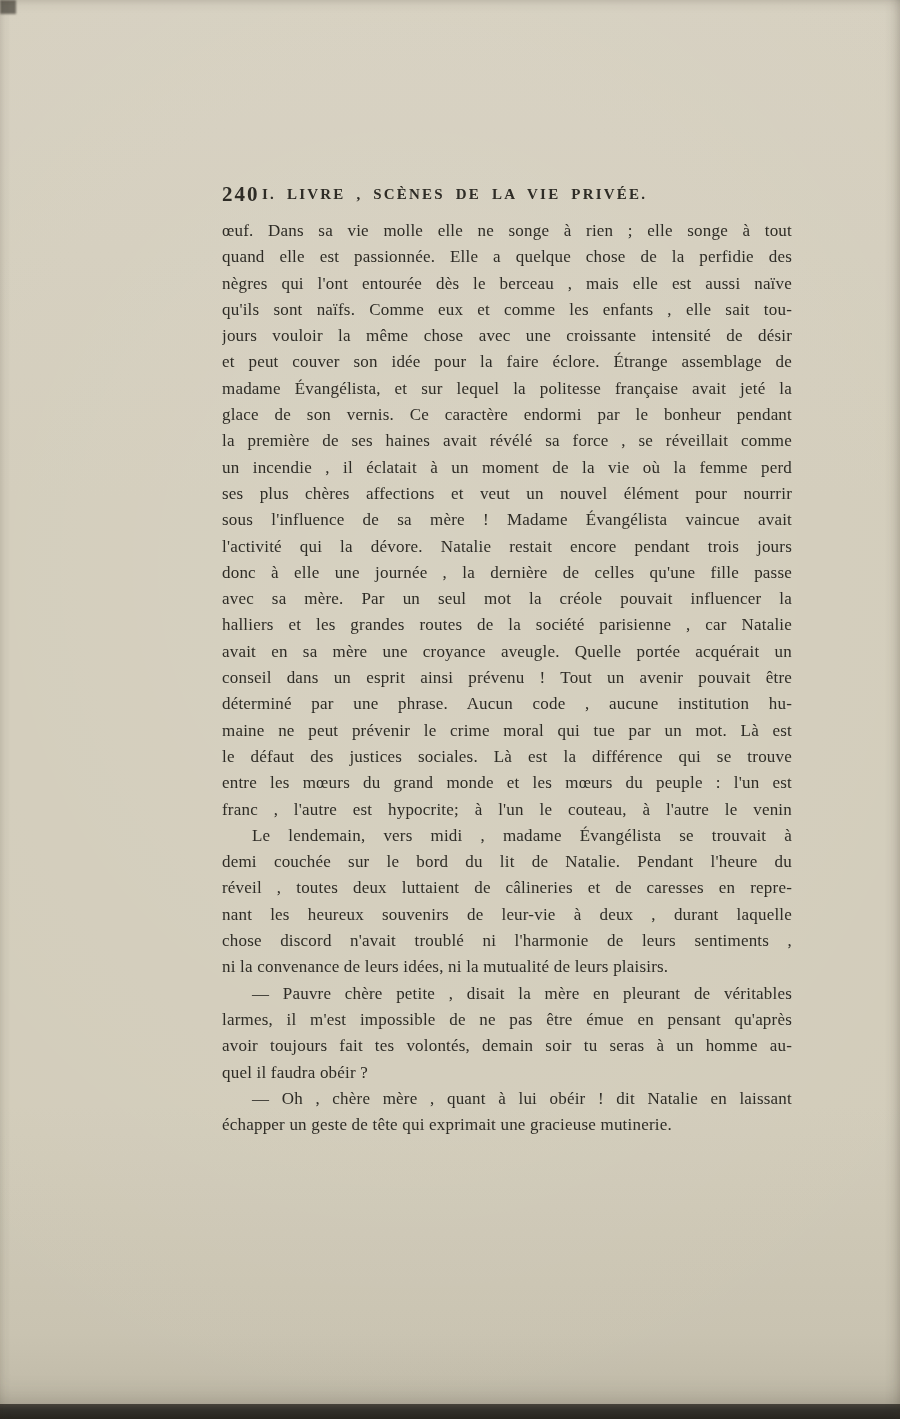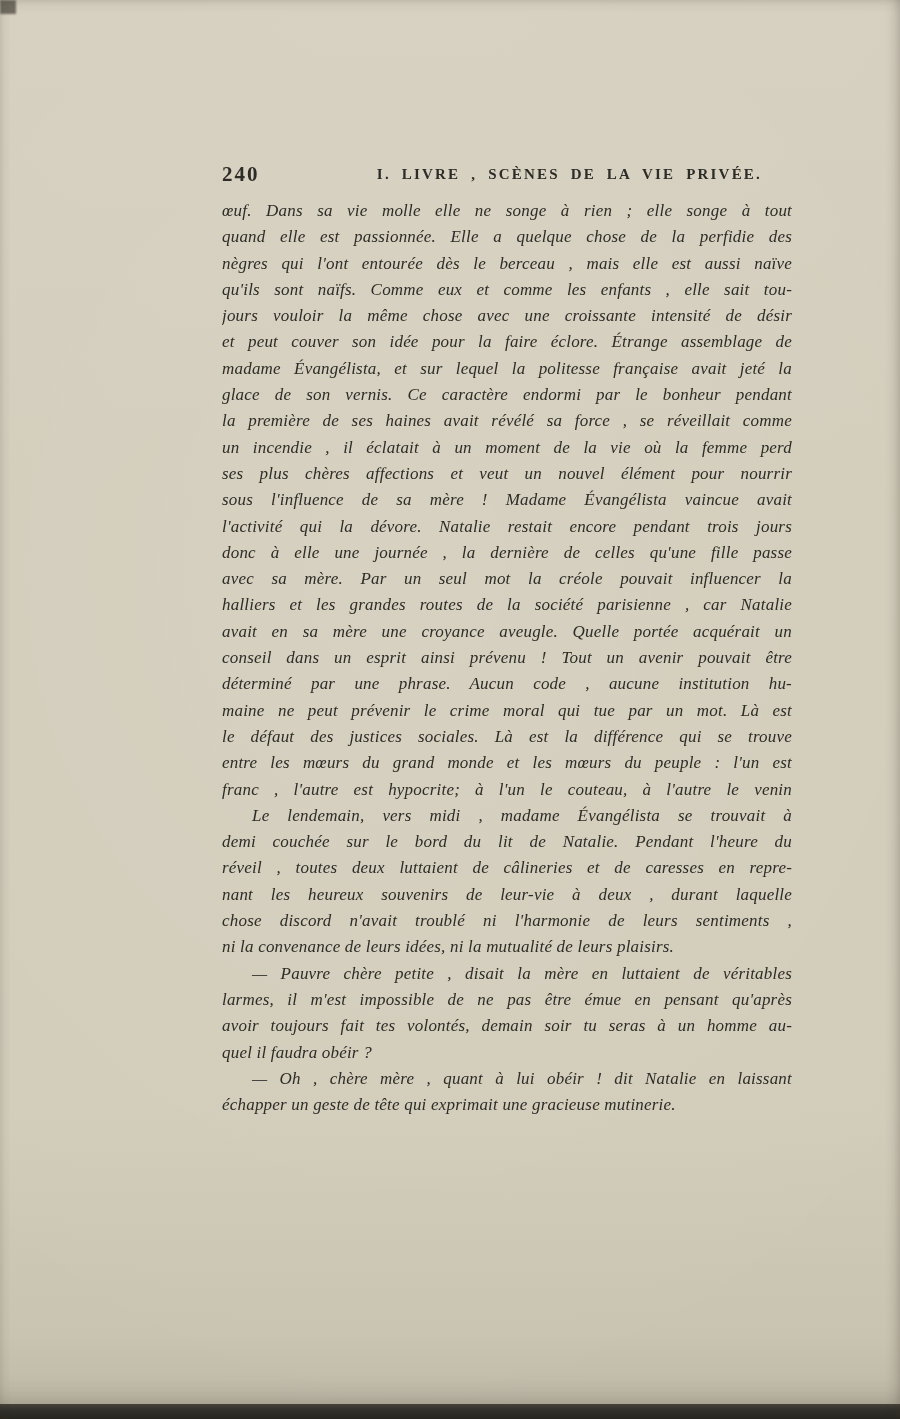--- a/index.html
+++ b/index.html
@@ -44,48 +44,48 @@
     background:linear-gradient(180deg,#4a473f 0%, var(--bar) 40%, #23221f 100%);
   }
   .text-block{
     position:absolute;
     left:222px;top:158px;
     width:570px;
   }
   .header-row{
     position:relative;
     height:40px;
+    margin-top:20px;
   }
   .page-number{
     position:absolute;left:0;top:4px;
     font-size:21px;
     font-weight:bold;
     letter-spacing:2px;
   }
   .running-header{
     position:absolute;left:40px;right:30px;top:8px;
-    text-align:right;
+    text-align:left;
     font-size:15px;
     font-weight:bold;
     letter-spacing:2.2px;
     word-spacing:5px;
     white-space:nowrap;
   }
   .body-text{
     font-size:17px;
   }
   .line{
     height:26.3px;
     line-height:26.3px;
     text-align:justify;
     text-align-last:justify;
     white-space:normal;
     letter-spacing:0.2px;
     overflow:hidden;
-    font-style:italic;
   }
   .line.indent{ text-indent:30px; }
   .line.last{ text-align-last:left; }
 </style>
 </head>
 <body>
 
 <div class="page">
   <div class="corner-mark"></div>
 
@@ -122,21 +122,21 @@
         </div>
         <div class="paragraph">
           <div class="line indent">Le lendemain, vers midi , madame Évangélista se trouvait à</div>
           <div class="line">demi couchée sur le bord du lit de Natalie. Pendant l'heure du</div>
           <div class="line">réveil , toutes deux luttaient de câlineries et de caresses en repre-</div>
           <div class="line">nant les heureux souvenirs de leur-vie à deux , durant laquelle</div>
           <div class="line">chose discord n'avait troublé ni l'harmonie de leurs sentiments ,</div>
           <div class="line last">ni la convenance de leurs idées, ni la mutualité de leurs plaisirs.</div>
         </div>
         <div class="paragraph">
-          <div class="line indent">— Pauvre chère petite , disait la mère en luttaient de véritables</div>
+          <div class="line indent">— Pauvre chère petite , disait la mère en pleurant de véritables</div>
           <div class="line">larmes, il m'est impossible de ne pas être émue en pensant qu'après</div>
           <div class="line">avoir toujours fait tes volontés, demain soir tu seras à un homme au-</div>
           <div class="line last">quel il faudra obéir ?</div>
         </div>
         <div class="paragraph">
           <div class="line indent">— Oh , chère mère , quant à lui obéir ! dit Natalie en laissant</div>
           <div class="line last">échapper un geste de tête qui exprimait une gracieuse mutinerie.</div>
         </div>
       </div>
   </div>

